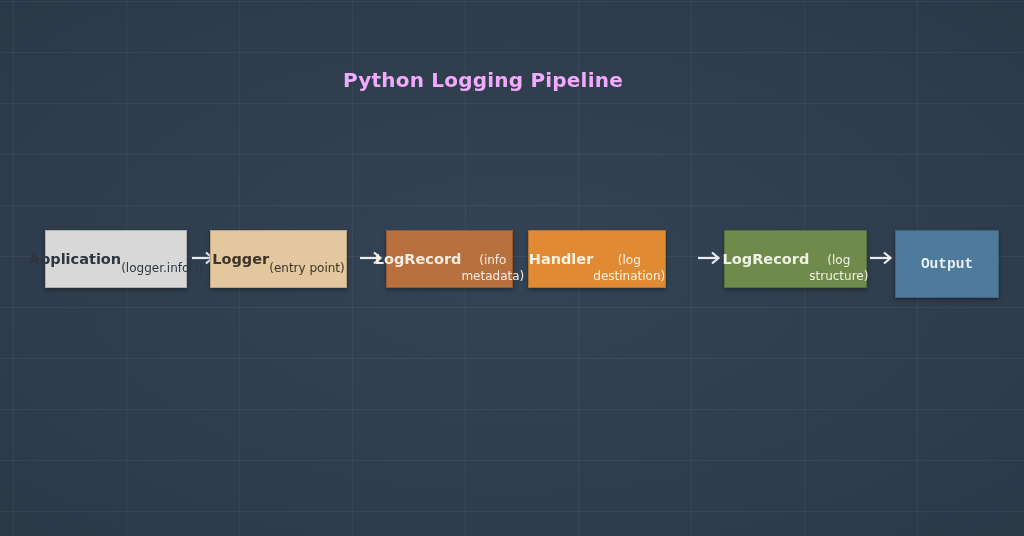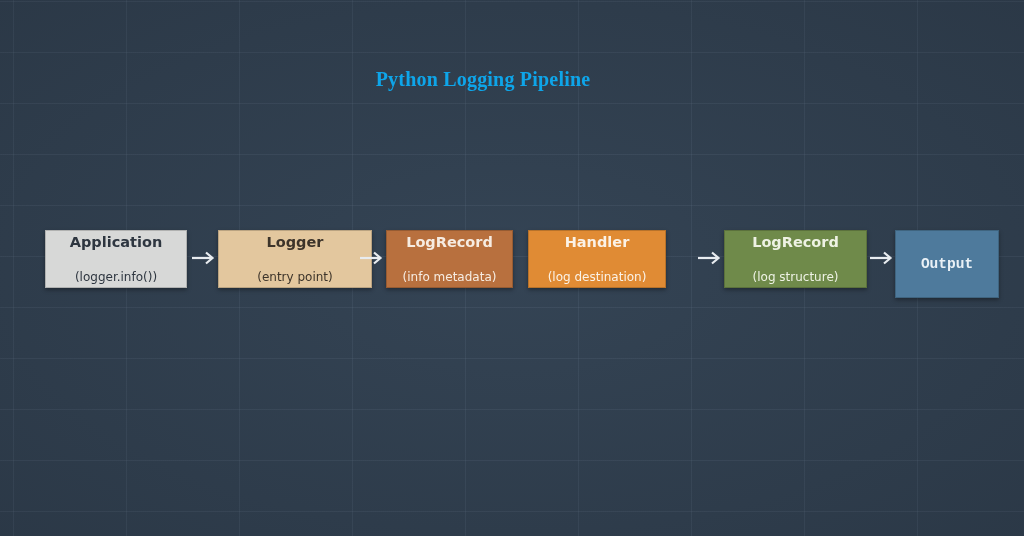--- a/index.html
+++ b/index.html
@@ -24,33 +24,32 @@
       inset: 0;
       background: radial-gradient(ellipse at 50% 50%, rgba(60,80,100,0.15) 0%, rgba(20,28,38,0.25) 100%);
       pointer-events: none;
     }
     .title {
       position: absolute;
       left: 0;
       width: 966px;
       top: 68px;
       text-align: center;
-      color: #0ea5e9;
+      color: #f0abfc;
       font-size: 20px;
       font-weight: bold;
       letter-spacing: 0.2px;
-      font-family: Liberation Serif, serif;
     }
     .node {
       position: absolute;
       top: 230px;
       height: 58px;
       box-sizing: border-box;
       display: flex;
-      flex-direction: column;
+      flex-direction: row;
       align-items: center;
       justify-content: center;
       text-align: center;
       box-shadow: 0 2px 4px rgba(0,0,0,0.35);
       border: 1px solid rgba(0,0,0,0.18);
     }
     .node .name {
       font-size: 14.5px;
       font-weight: bold;
       line-height: 18px;
@@ -87,21 +86,21 @@
   <div class="desc">(logger.info())</div>
 </div>
 
 <div class="arrow" style="left:191px;">
   <svg width="24" height="14" viewBox="0 0 24 14">
       <line x1="1" y1="7" x2="21" y2="7" stroke="#e8ecf0" stroke-width="2.2"></line>
       <polyline points="15,1.5 21.5,7 15,12.5" fill="none" stroke="#e8ecf0" stroke-width="2.2"></polyline>
     </svg>
 </div>
 
-<div class="node" style="left:218px; width:154px; background:#e3c79e; color:#3d342a;">
+<div class="node" style="left:210px; width:137px; background:#e3c79e; color:#3d342a;">
   <div class="name">Logger</div>
   <div class="desc">(entry point)</div>
 </div>
 
 <div class="arrow" style="left:359px;">
   <svg width="24" height="14" viewBox="0 0 24 14">
       <line x1="1" y1="7" x2="21" y2="7" stroke="#e8ecf0" stroke-width="2.2"></line>
       <polyline points="15,1.5 21.5,7 15,12.5" fill="none" stroke="#e8ecf0" stroke-width="2.2"></polyline>
     </svg>
 </div>

